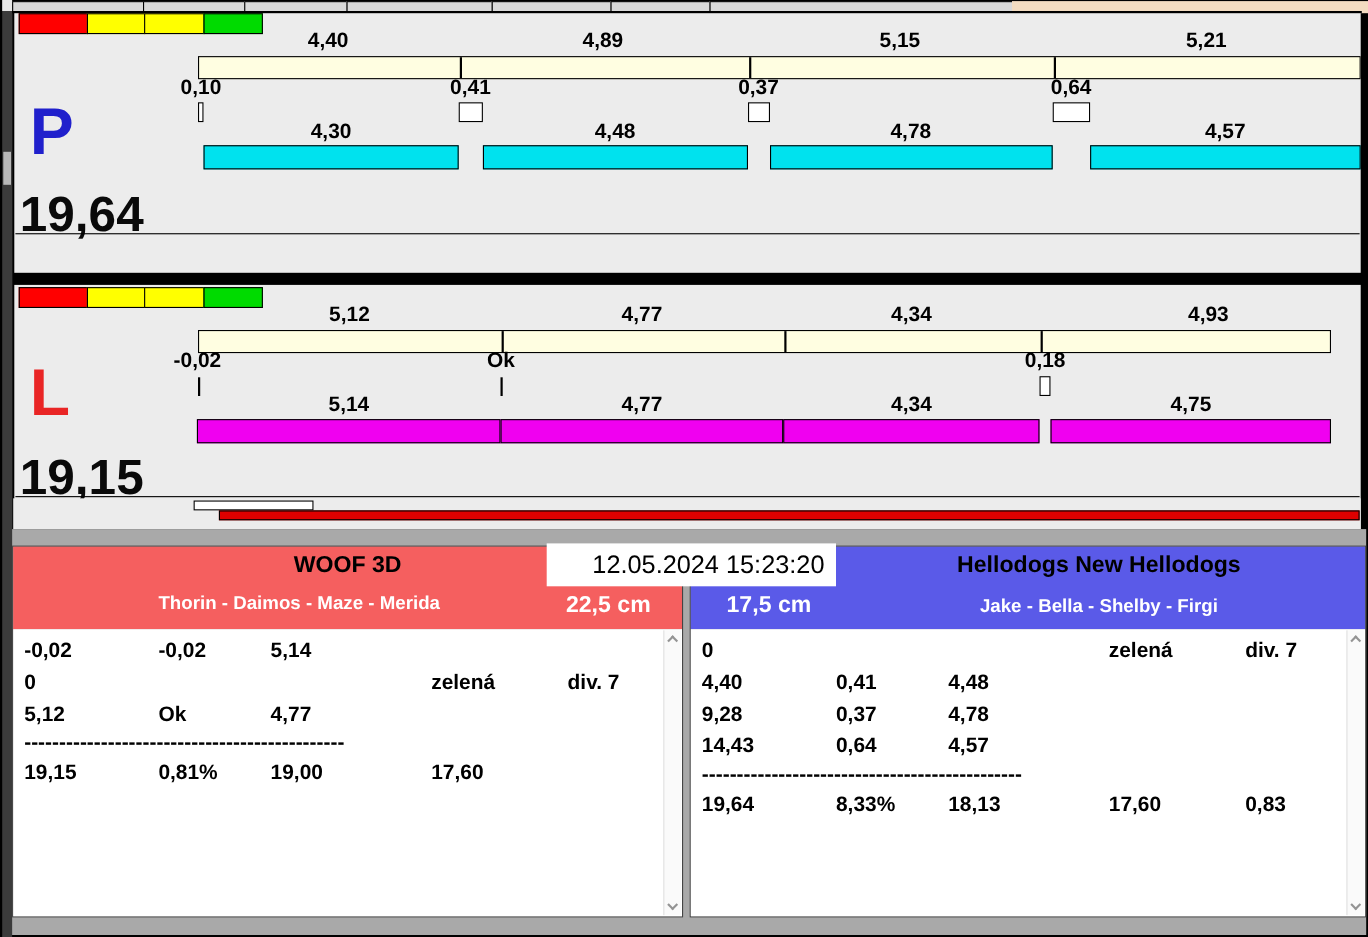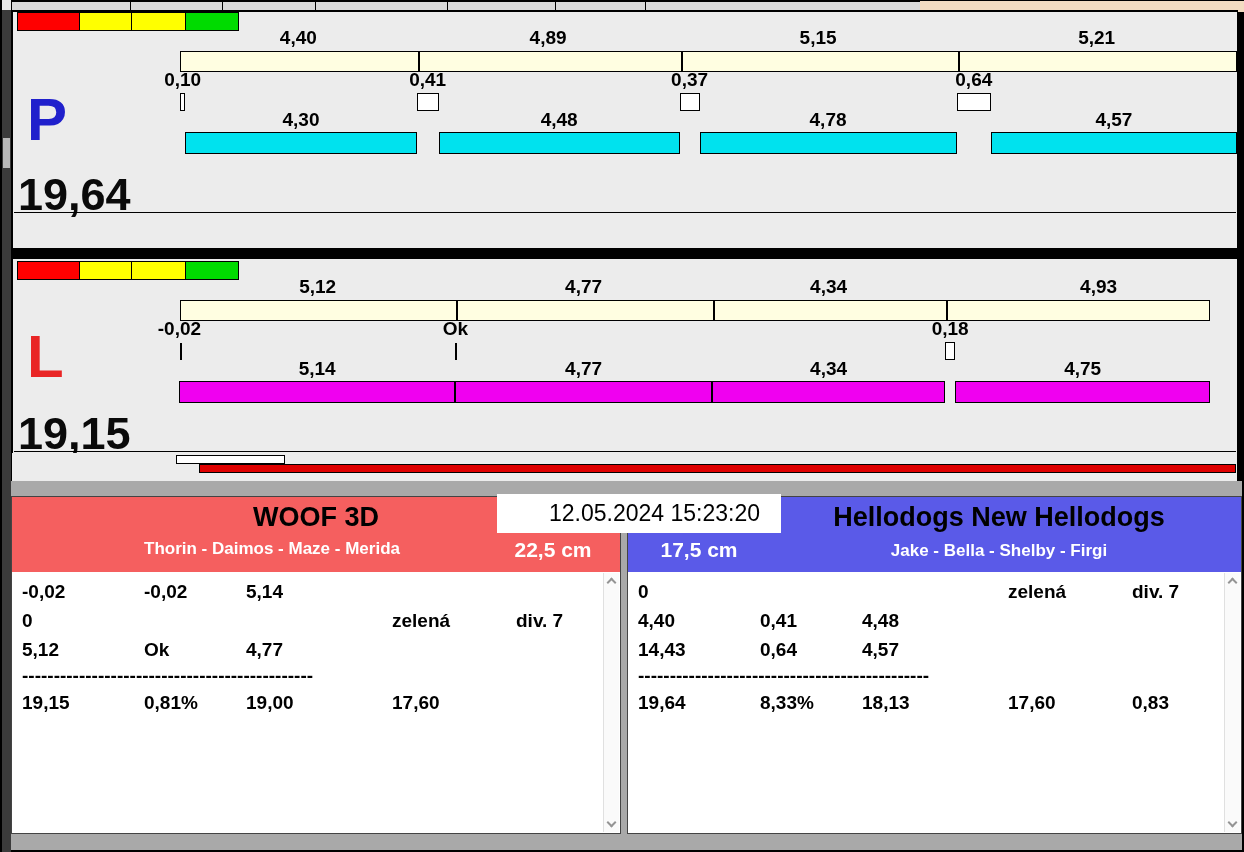--- a/index.html
+++ b/index.html
@@ -48,38 +48,38 @@
   
   #progress{position:absolute;left:12px;top:453px;width:1225px;height:28px;background:#ececec;}
   #pwhite{position:absolute;left:164px;top:2px;width:109px;height:9px;background:#fff;border:1px solid #000;}
   #pred{position:absolute;left:187px;top:11px;width:1037px;height:9px;border:1px solid #000;}
   
   #bottom{position:absolute;left:11px;top:481px;width:1231px;height:369px;background:#a9a9a9;}
   .panel{position:absolute;top:16px;height:336px;outline:1px solid #444;}
   #panelL{left:1px;width:608px;}
   #panelR{left:617px;width:613px;}
   .phead{position:absolute;left:0;top:0;right:0;height:75px;}
-  .phead .tname{position:absolute;top:5px;font-size:27px;text-align:center;color:#000;white-space:nowrap;}
+  .phead .tname{position:absolute;top:5px;font-size:21px;text-align:center;color:#000;white-space:nowrap;}
   #panelL .tname{left:0;width:608px;}
   #panelR .tname{left:132px;width:478px;}
   .phead .tdogs{position:absolute;font-size:17px;color:#fff;text-align:center;white-space:nowrap;}
   #panelL .tdogs{left:0;width:520px;top:42px;}
   #panelR .tdogs{left:132px;width:478px;top:44px;}
   .phead .theight{position:absolute;top:41px;font-size:21px;color:#fff;text-align:center;white-space:nowrap;}
   #panelL .theight{left:480px;width:122px;}
   #panelR .theight{left:12px;width:118px;}
   .pbody{position:absolute;left:0;top:75px;right:0;bottom:0;background:#fff;}
   .rtable{border-collapse:collapse;margin:5px 0 0 10px;}
   .rtable td{font-size:19px;font-weight:bold;height:29px;padding:0;vertical-align:middle;white-space:nowrap;}
   .rtable .sep td{height:24px;line-height:20px;}
   .sbar{position:absolute;right:1px;top:1px;bottom:1px;width:16px;background:#fafafa;border-left:1px solid #e0e0e0;}
   .chev{position:absolute;left:4px;width:7px;height:7px;border-left:2px solid #949494;border-top:2px solid #949494;}
   .chev.up{top:6px;transform:rotate(45deg);}
   .chev.down{bottom:6px;transform:rotate(225deg);}
-  #datebox{position:absolute;left:486px;top:13px;width:284px;height:39px;background:#fff;z-index:5;
+  #datebox{position:absolute;left:486px;top:13px;width:263px;height:39px;background:#fff;z-index:5;
     font-size:23px;font-weight:normal;text-align:center;line-height:38px;color:#000;white-space:nowrap;padding-left:31px;}
 </style>
 </head>
 <body>
 
 <div id="window">
 
   <div id="chrome-left">
     <div class="cap"></div>
     <div id="chrome-thumb"></div>
@@ -256,20 +256,27 @@
                 <td>div. 7</td>
               </tr>
               <tr>
                 <td>4,40</td>
                 <td>0,41</td>
                 <td>4,48</td>
                 <td></td>
                 <td></td>
               </tr>
               <tr>
+                <td>9,28</td>
+                <td>0,37</td>
+                <td>4,78</td>
+                <td></td>
+                <td></td>
+              </tr>
+              <tr>
                 <td>14,43</td>
                 <td>0,64</td>
                 <td>4,57</td>
                 <td></td>
                 <td></td>
               </tr>
               <tr class="sep">
                 <td colspan="5">----------------------------------------------</td>
               </tr>
               <tr>

